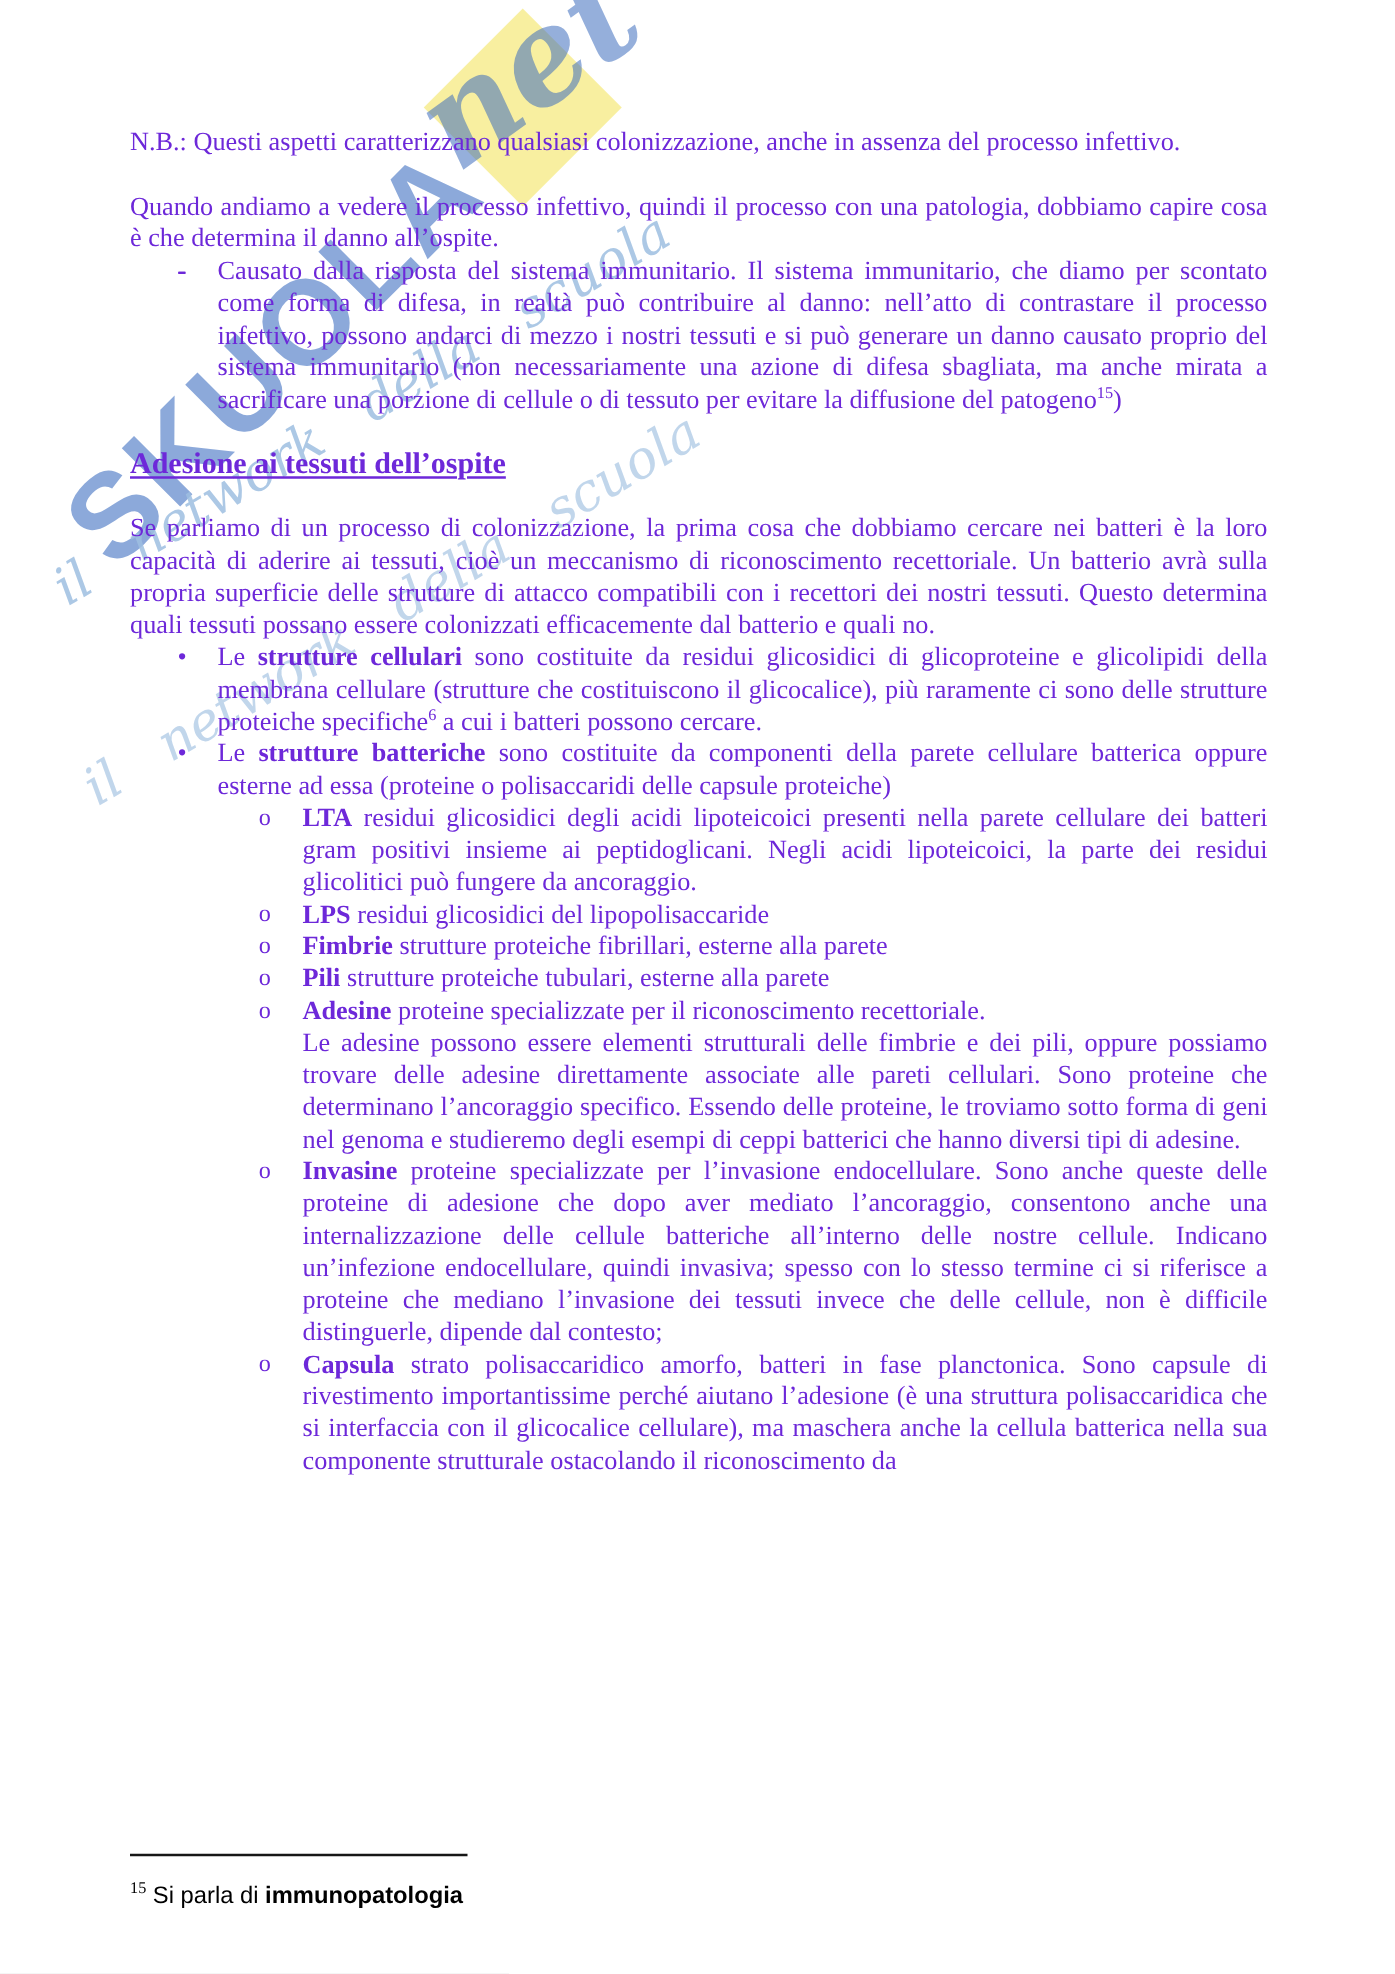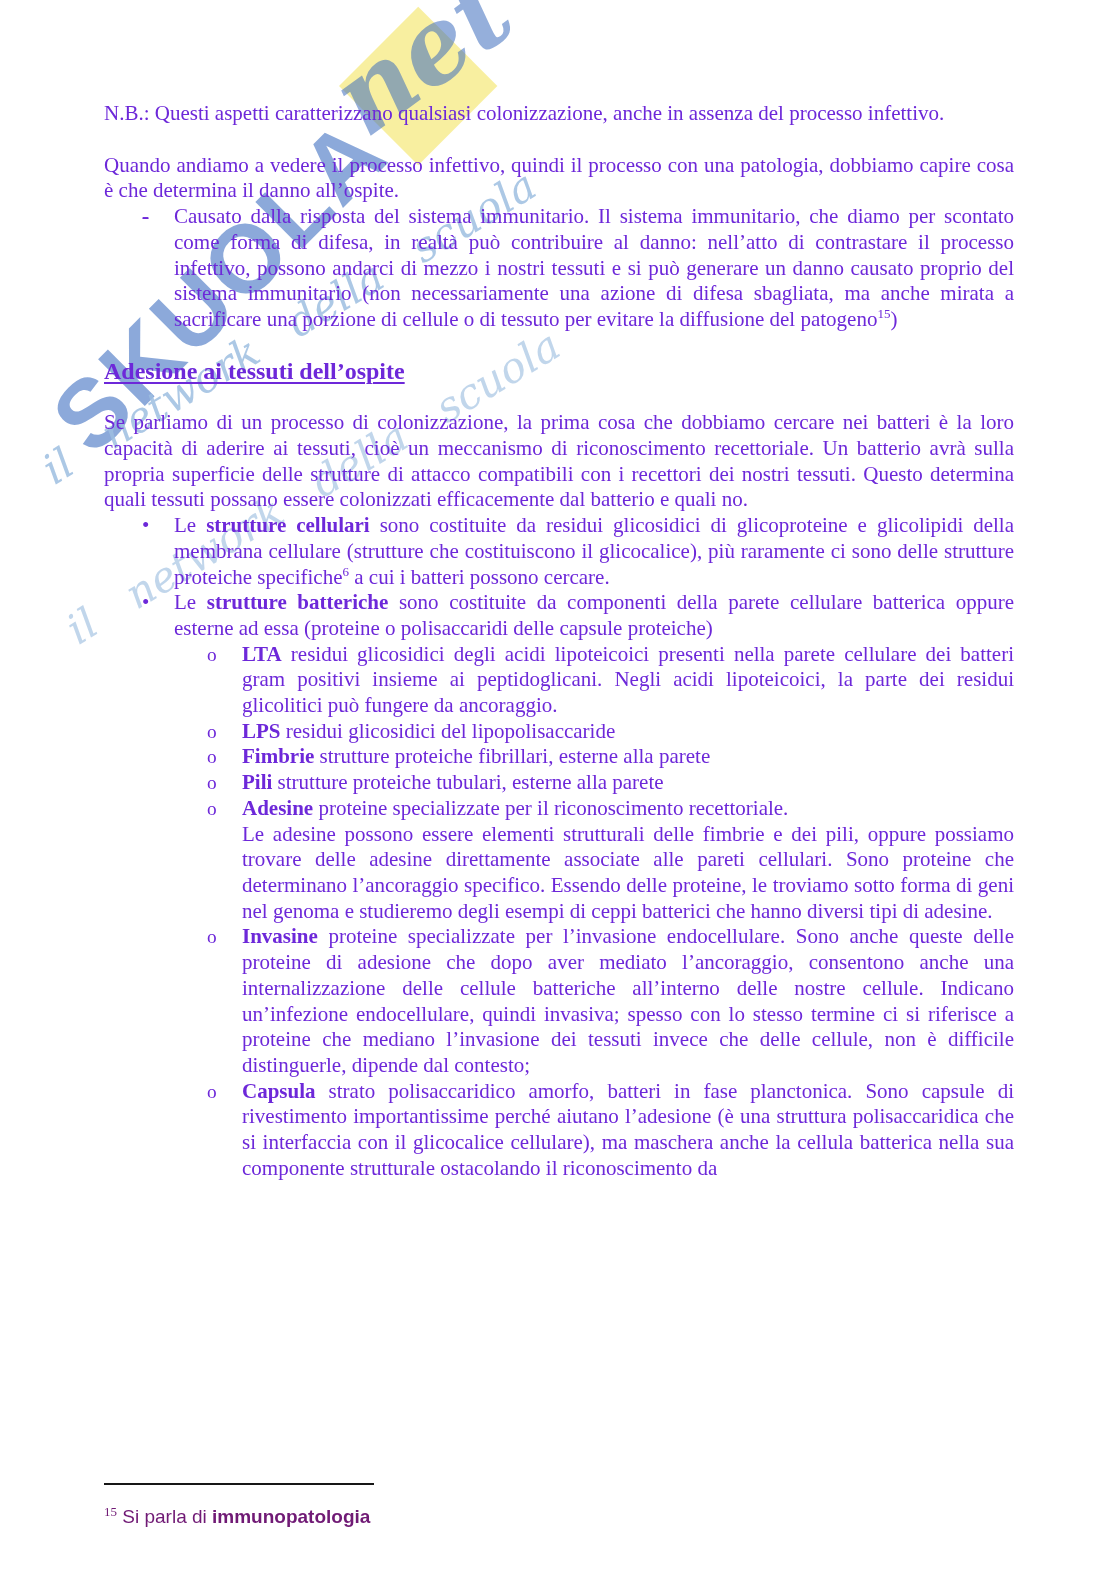--- a/index.html
+++ b/index.html
@@ -81,21 +81,21 @@
     margin-top:26px; margin-bottom:26px;
     text-align:left;
   }
 
   
   .footnote { position:absolute; z-index:1; left:104px; top:1483px; width:910px; }
   .footnote-rule { width:270px; height:2px; background:#161616; }
   .footnote-text {
     margin-top:21px;
     font-family:"Liberation Sans", sans-serif;
-    font-size:19px; color:#701a75;
+    font-size:19px; color:#000000;
   }
   .footnote-text sup { font-family:"Liberation Serif", serif; font-size:13px; }
 </style>
 </head>
 <body>
 
 <div class="page">
 
   <div class="watermark">
     <div class="wm-logo">

